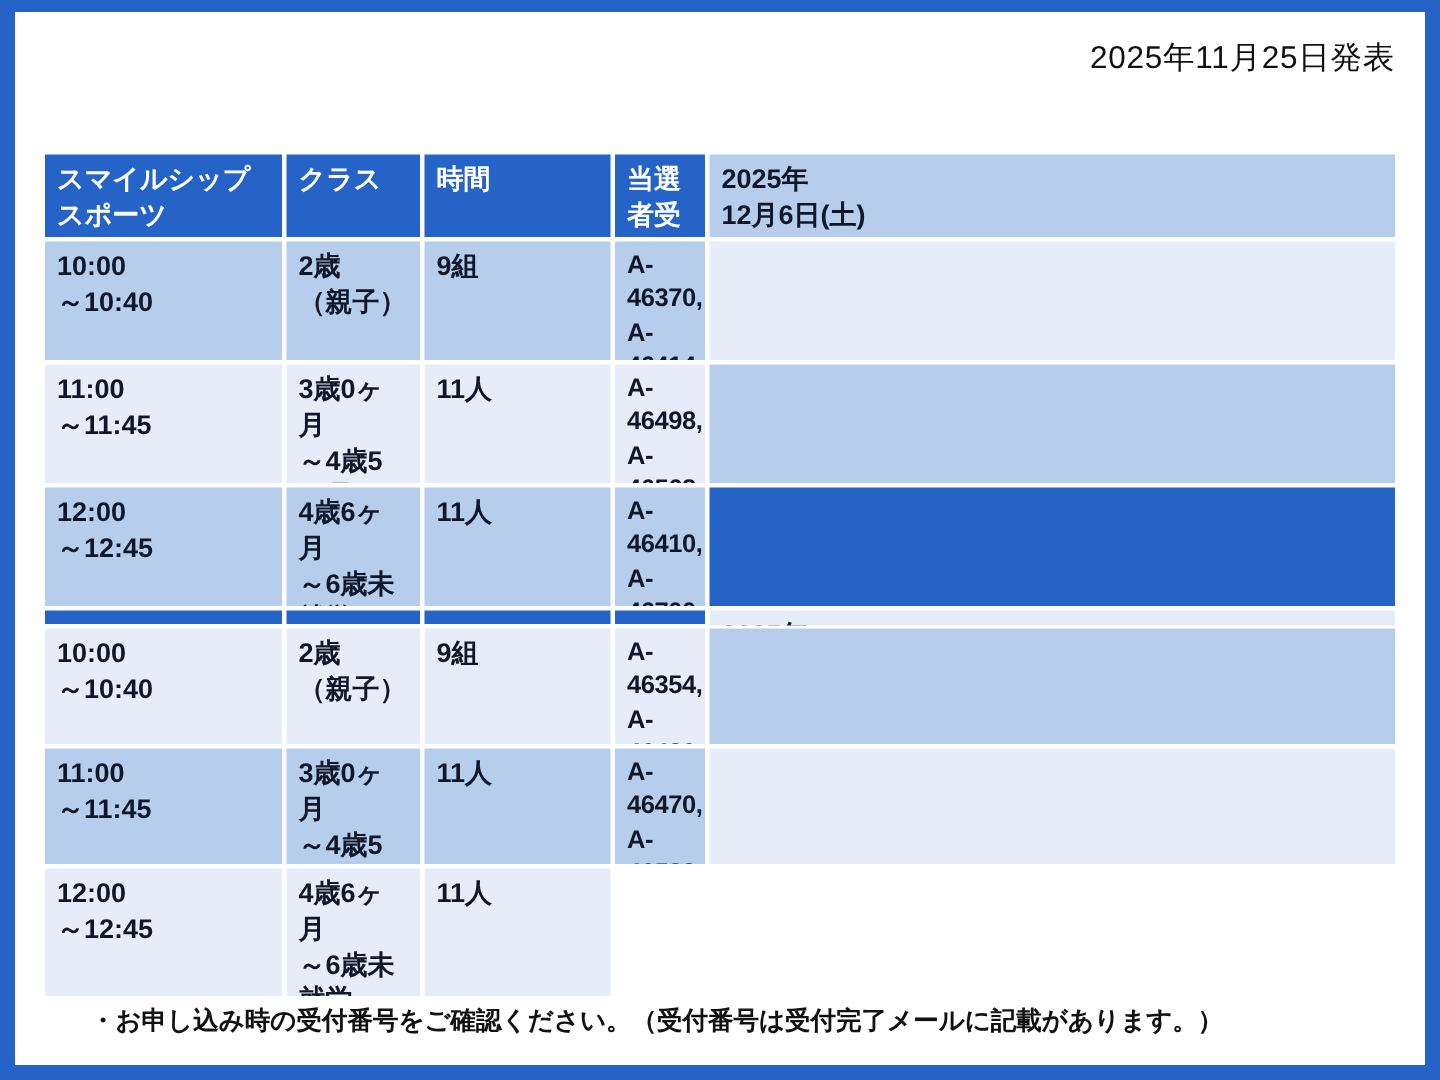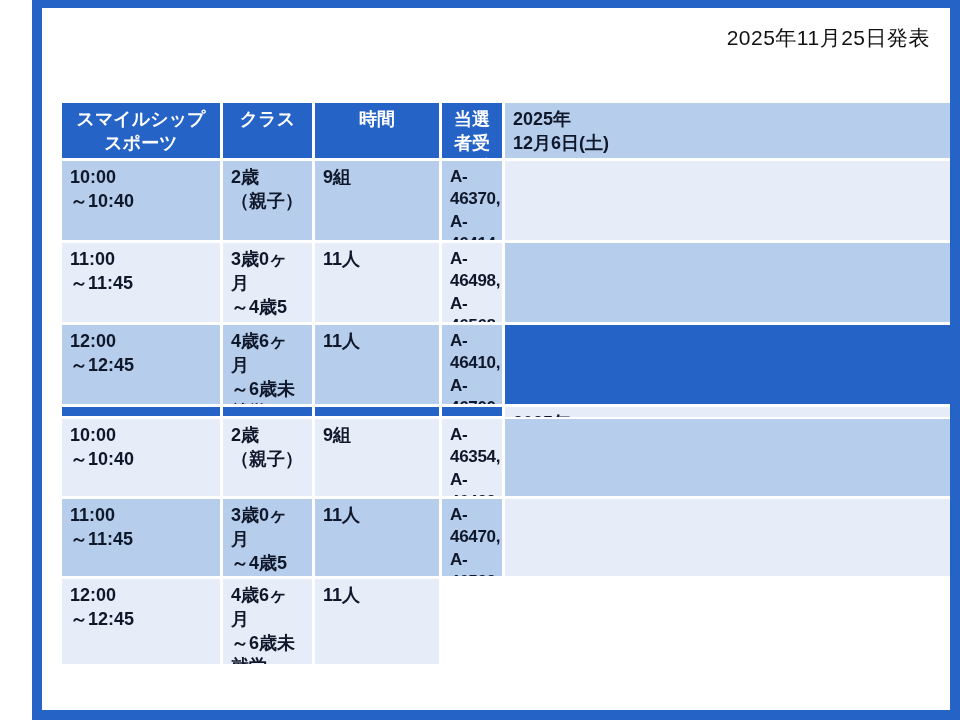--- a/index.html
+++ b/index.html
@@ -10,21 +10,20 @@
     position:relative;
     box-sizing:border-box;
   }
   .page{
     position:absolute;inset:0;
     border:10px solid #2563C6;
     border-top-width:8px;
     box-sizing:border-box;
     background:#ffffff;
     overflow:hidden;
-    margin-left:32px;
   }
   .announce{
     position:absolute;
     top:16px;right:20px;
     font-size:21px;
     color:#111111;
     letter-spacing:0.5px;
   }
   .grid{
     position:absolute;
@@ -41,21 +40,20 @@
     font-weight:700;
     line-height:1.32;
     color:#0f172a;
     white-space:pre-line;
     box-sizing:border-box;
     overflow:hidden;
   }
   .th{
     background:#2563C6;
     color:#ffffff;
-    text-align:center;
   }
   .band-a{background:#B6CEEC;}
   .band-b{background:#E7EDF8;}
   .divider{
     background:#2563C6;
     padding:0;
   }
   .numbers{
     font-size:17px;
     letter-spacing:-0.3px;
@@ -138,14 +136,15 @@
 
     <div class="cell band-b"></div>
     <div class="cell band-b">12:00
 ～12:45</div>
     <div class="cell band-b">4歳6ヶ月
 ～6歳未就学</div>
     <div class="cell band-b">11人</div>
 
   </div>
 
+  <div class="footnote">・お申し込み時の受付番号をご確認ください。（受付番号は受付完了メールに記載があります。）</div>
 
 </div>
 
 </body></html>

